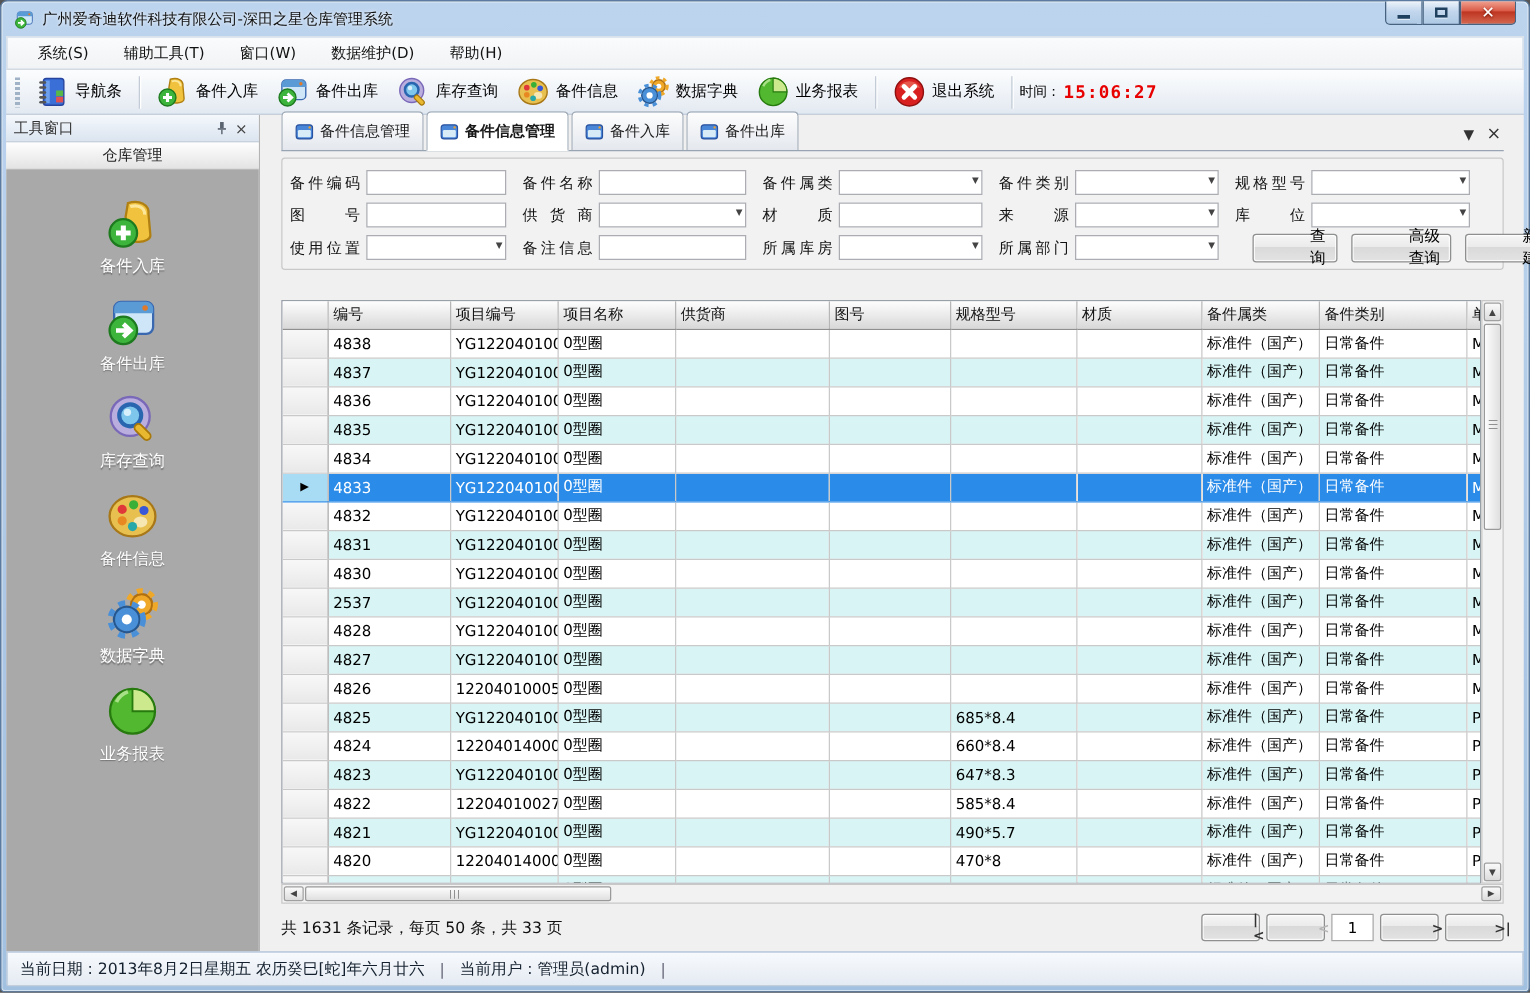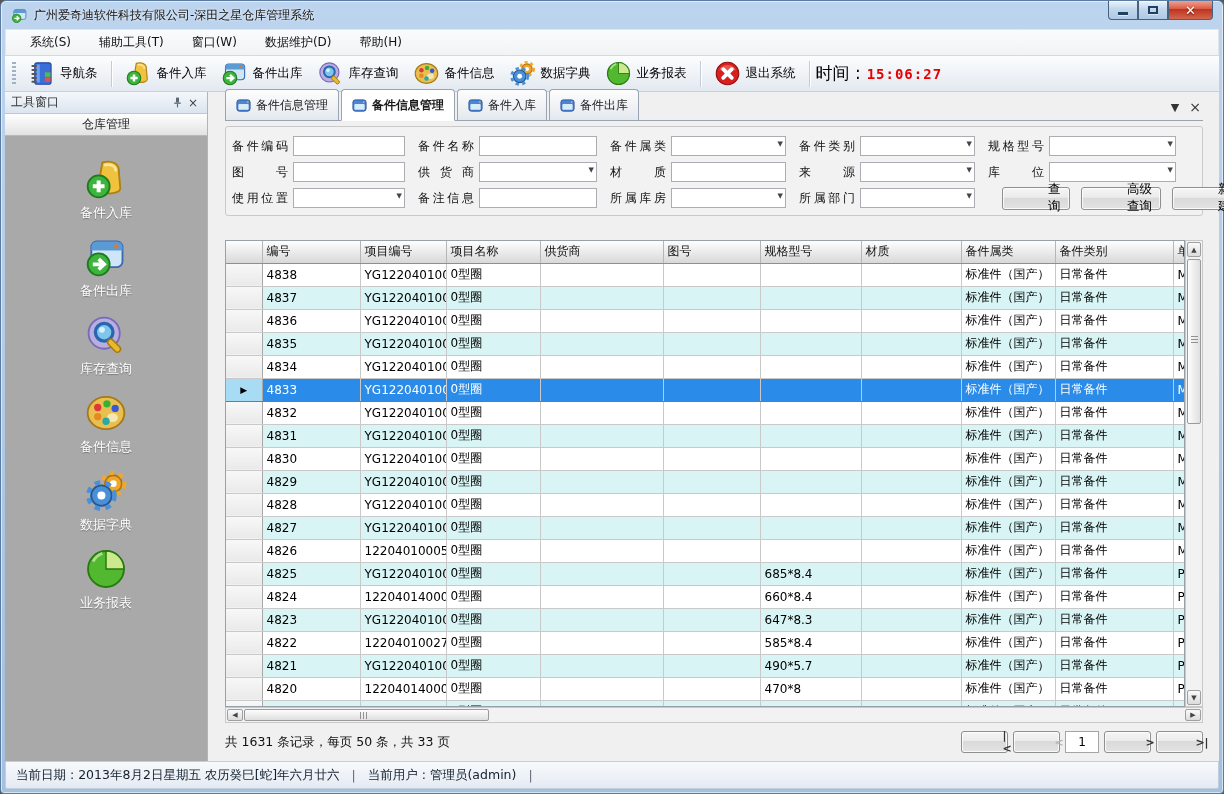--- a/index.html
+++ b/index.html
@@ -31,21 +31,21 @@
 
   
   .toolbar { height:36px; background:linear-gradient(#fcfdfe,#e3e9f1); border-bottom:1px solid #c6cfda;
     display:flex; align-items:center; padding:0 6px; }
   .grip { width:4px; height:24px; margin:0 5px 0 1px;
     background:repeating-linear-gradient(180deg,#9fb2c6 0 2px,transparent 2px 4px); }
   .tb-item { display:flex; align-items:center; gap:5px; padding:3px 7px; border-radius:3px; cursor:default; }
   .tb-item svg { width:27px; height:27px; }
   .tb-label { font-size:12.5px; }
   .tb-sep { width:1px; height:26px; background:#c2cbd6; box-shadow:1px 0 0 #fff; margin:0 6px; }
-  .tb-time-label { font-size:17px; margin-right:6px; }
+  .tb-time-label { font-size:11px; margin-right:6px; }
   .tb-time { font-family:"DejaVu Sans Mono","Liberation Mono",monospace; font-weight:bold; font-size:14px;
     color:#e80000; letter-spacing:1px; }
 
   
   .main { flex:1; display:flex; min-height:0; background:#f0f0f0; }
 
   
   .sidebar { width:203px; flex:0 0 auto; display:flex; flex-direction:column; border-right:1px solid #b4b4b4; }
   .sb-header { height:22px; background:linear-gradient(#f4f8fc,#dbe4ef); border-bottom:1px solid #bcc8d6;
     display:flex; align-items:center; padding:0 6px; color:#333; }
@@ -625,21 +625,21 @@
                   <td></td>
                   <td></td>
                   <td></td>
                   <td></td>
                   <td>标准件（国产）</td>
                   <td>日常备件</td>
                   <td>M</td>
                 </tr>
                 <tr class="alt">
                   <td class="sel-col"></td>
-                  <td>4829</td>
+                  <td>2537</td>
                   <td>YG12204010084</td>
                   <td>0型圈</td>
                   <td></td>
                   <td></td>
                   <td></td>
                   <td></td>
                   <td>标准件（国产）</td>
                   <td>日常备件</td>
                   <td>M</td>
                 </tr>

